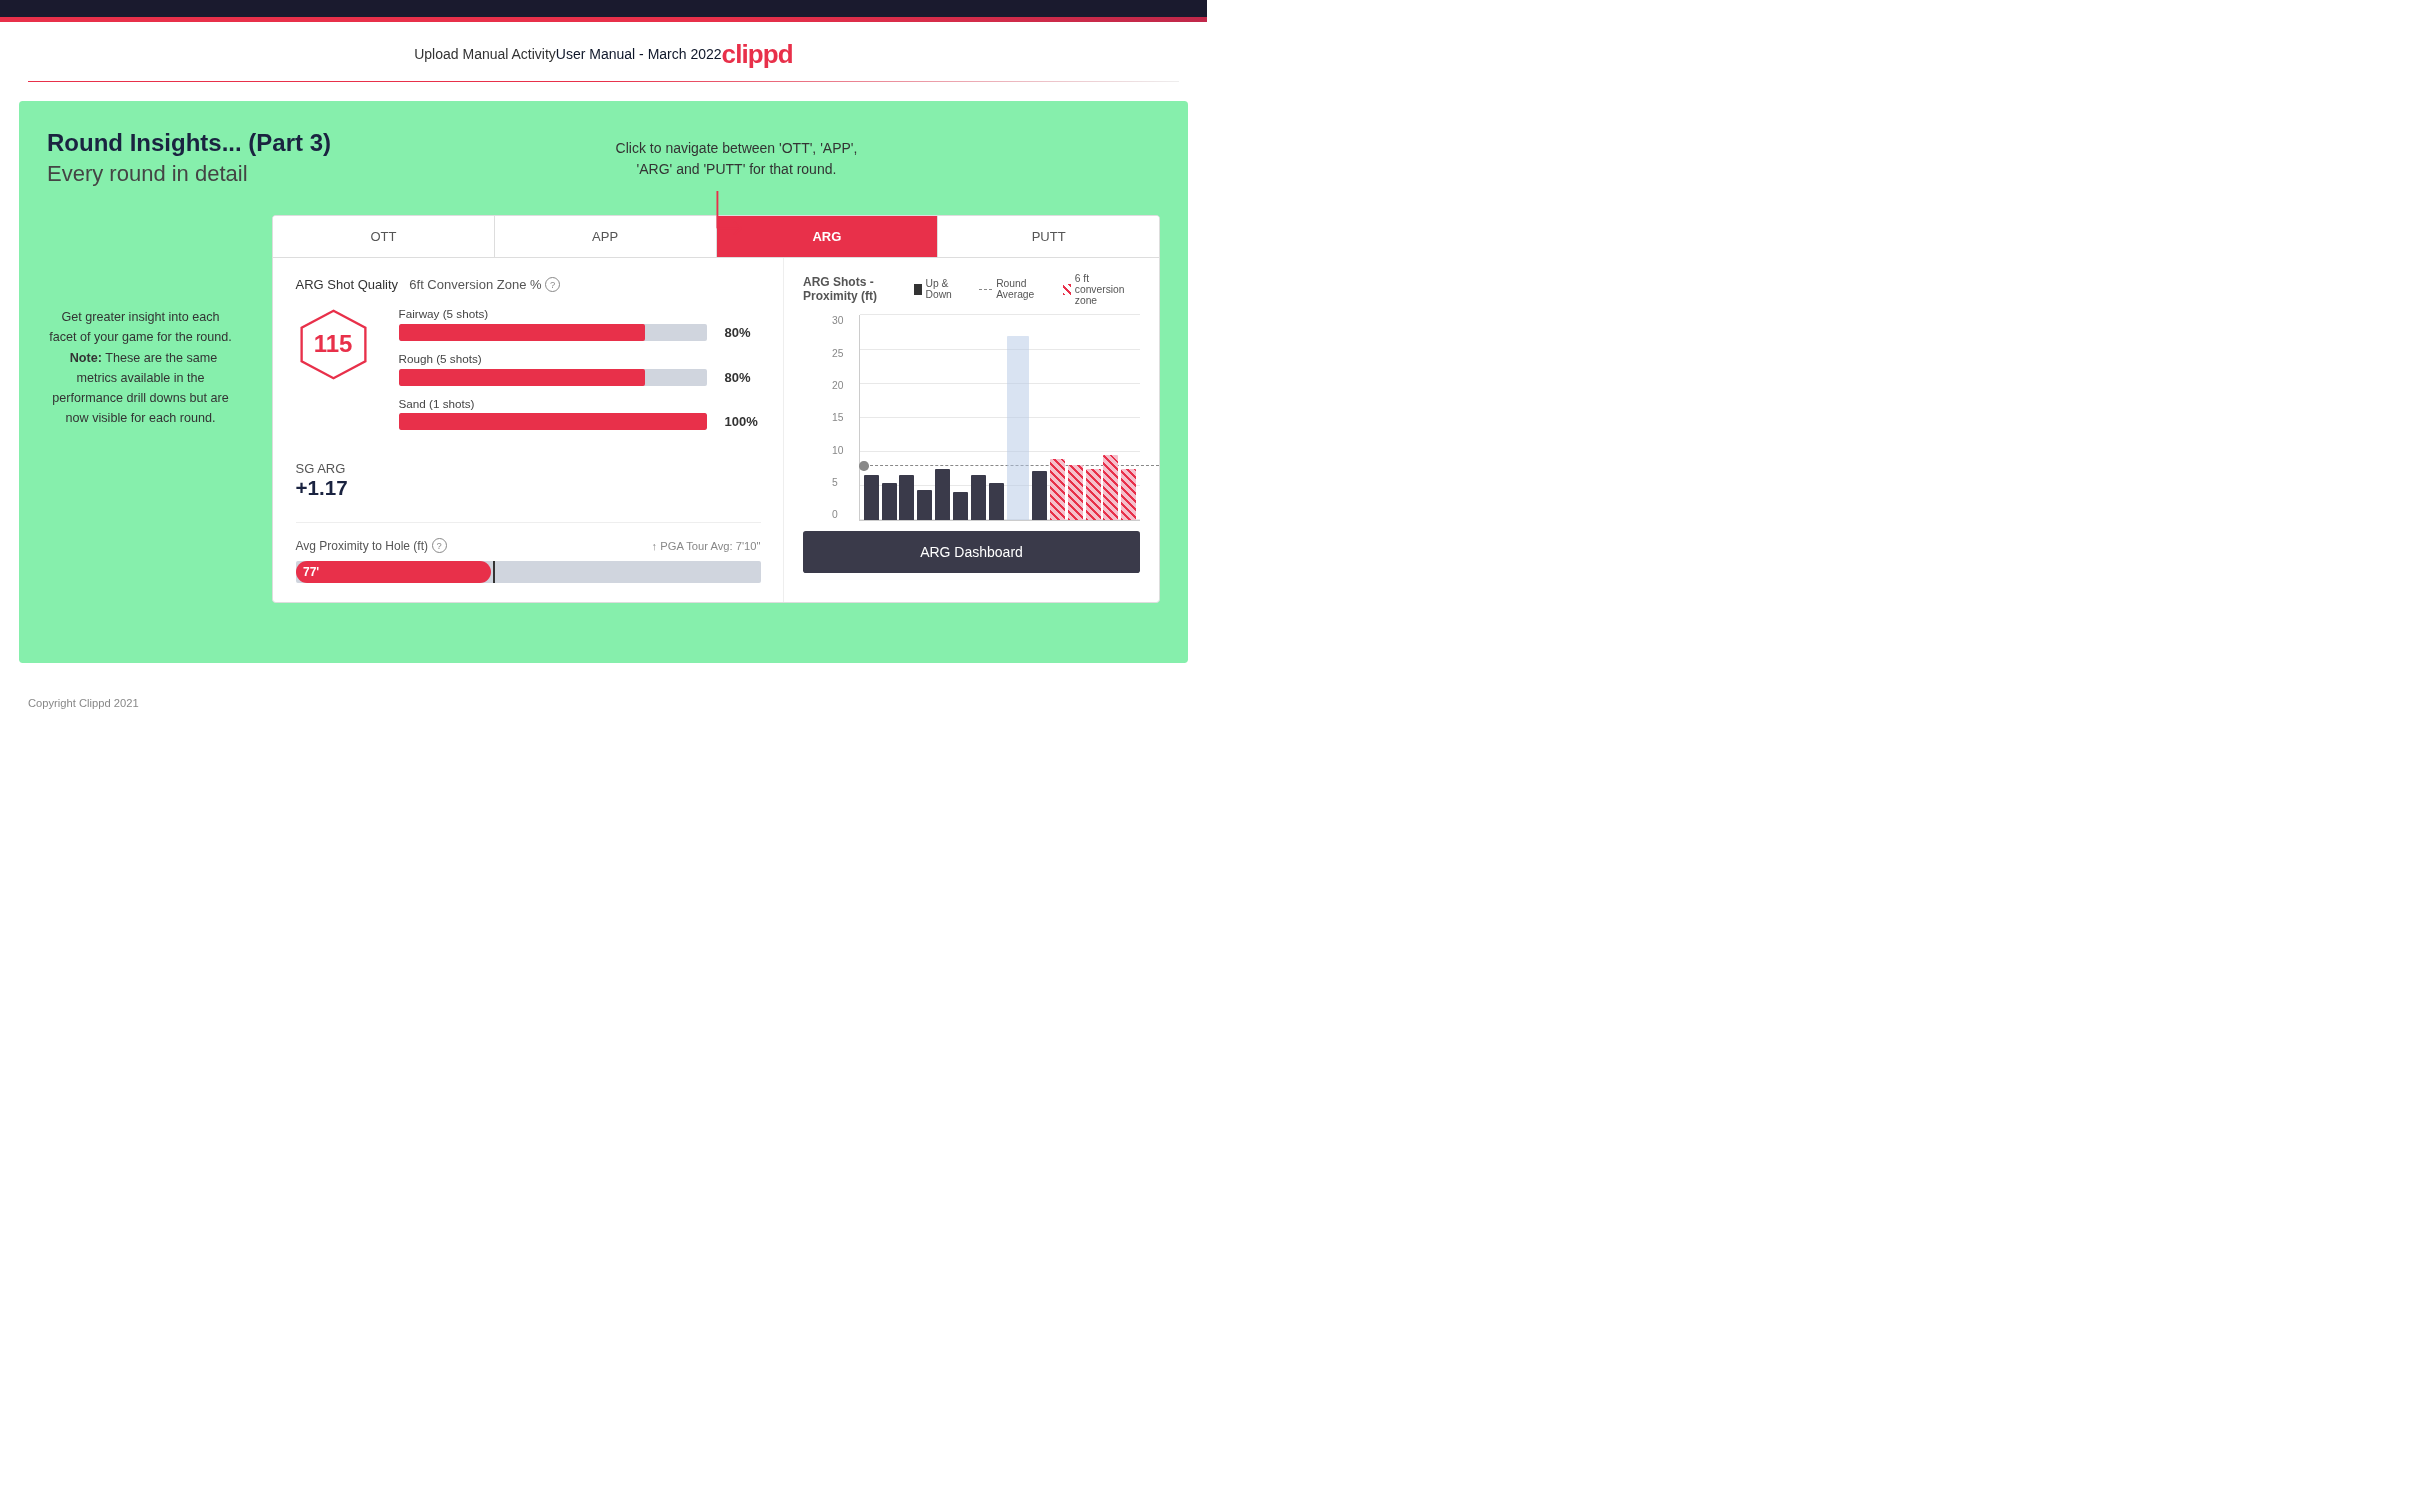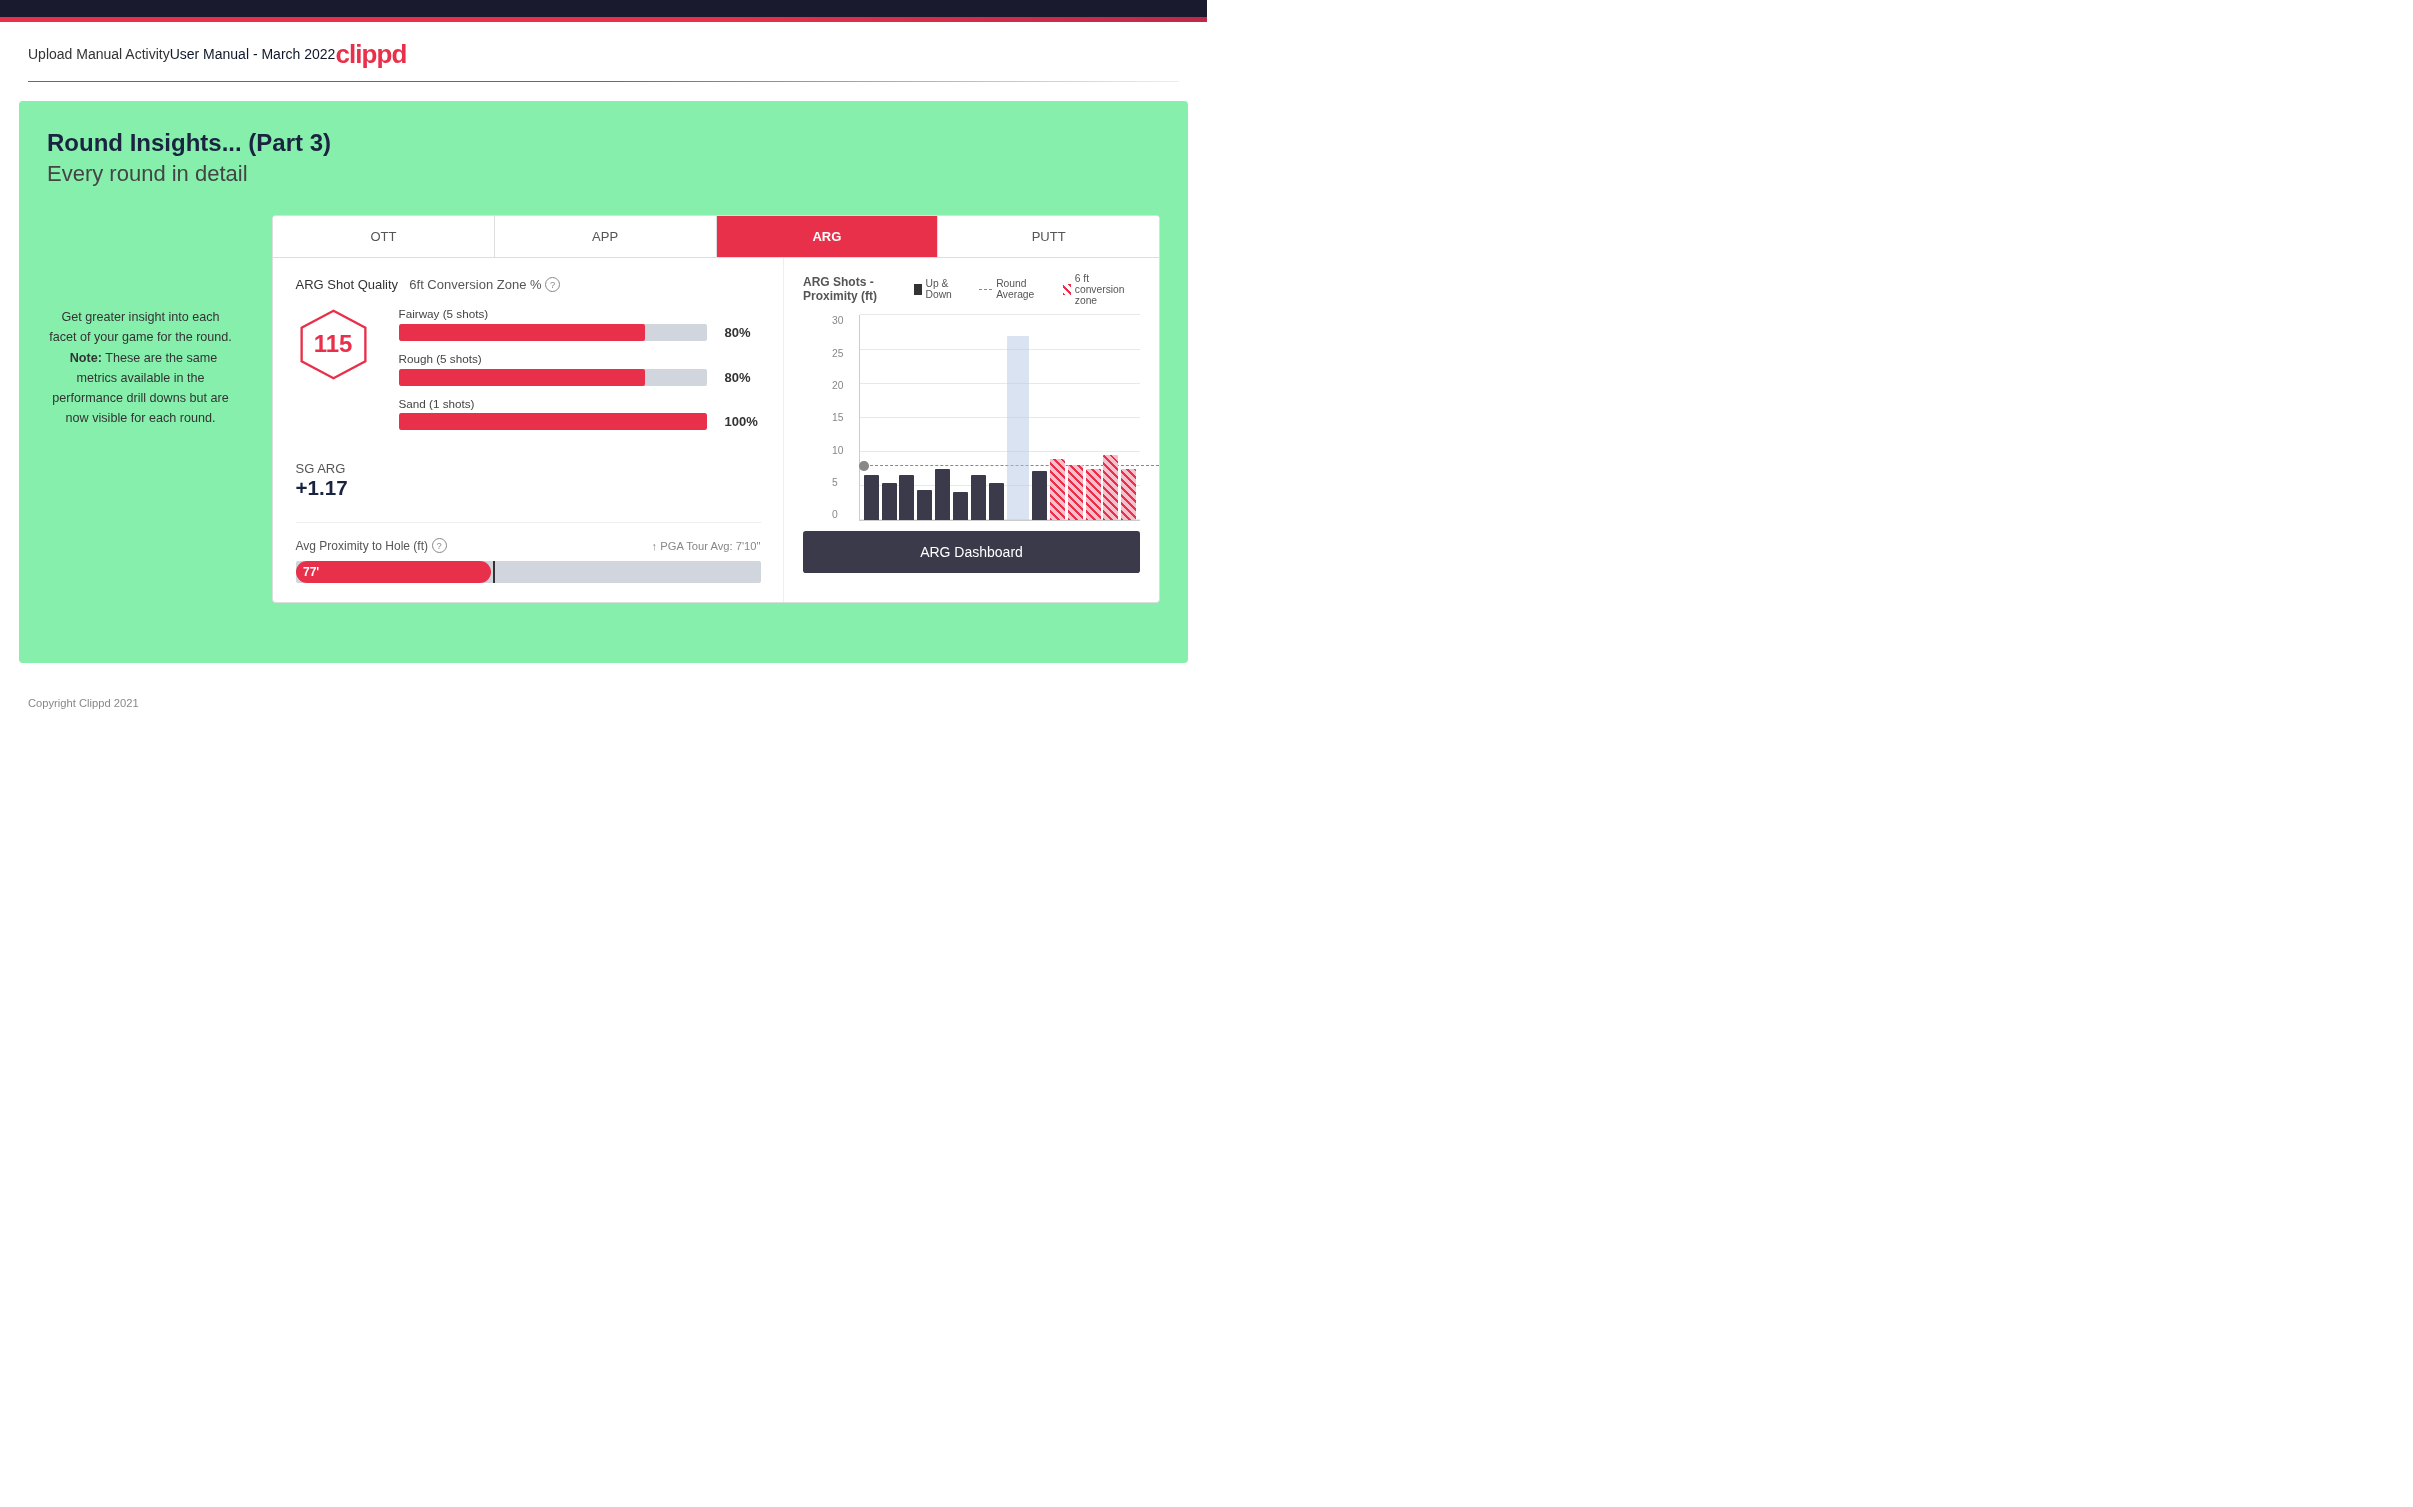--- a/index.html
+++ b/index.html
@@ -21,21 +21,21 @@
     .accent-bar {
       background: linear-gradient(90deg, #e8304a 60%, #c0284a 100%);
       height: 4.7px;
       width: 100%;
     }
 
     
     .header {
       display: flex;
       align-items: center;
-      justify-content: flex-start;
+      justify-content: center;
       padding: 17px 28px 11.2px 28px;
       background: #fff;
     }
     .header-left {
       font-size: 14px;
       color: #333;
       font-weight: 400;
     }
     .header-center {
       font-size: 14px;
@@ -447,20 +447,31 @@
   <div class="header-center">User Manual - March 2022</div>
   <div class="header-logo">clippd</div>
 </div>
 <div class="divider-line"></div>
 
 <div class="main-content">
 
   <div class="page-title">Round Insights... (Part 3)</div>
   <div class="page-subtitle">Every round in detail</div>
 
+  <div class="navigation-hint">
+    <span>Click to navigate between 'OTT', 'APP',</span><br>
+    <span>'ARG' and 'PUTT' for that round.</span>
+    <div class="arrow-container">
+      <svg width="56" height="66" viewBox="0 0 60 70">
+        <line x1="10" y1="5" x2="10" y2="45" stroke="#e8304a" stroke-width="2"></line>
+        <line x1="10" y1="45" x2="35" y2="45" stroke="#e8304a" stroke-width="2"></line>
+        <polyline points="28,38 35,45 28,52" stroke="#e8304a" stroke-width="2" fill="none"></polyline>
+      </svg>
+    </div>
+  </div>
 
   <div class="left-desc">
     Get greater insight into each facet of your game for the round.<br>
     <strong>Note:</strong> These are the same metrics available in the performance drill downs but are now visible for each round.
   </div>
 
   <div class="dashboard-card">
 
     <div class="tabs">
       <div class="tab">OTT</div>

